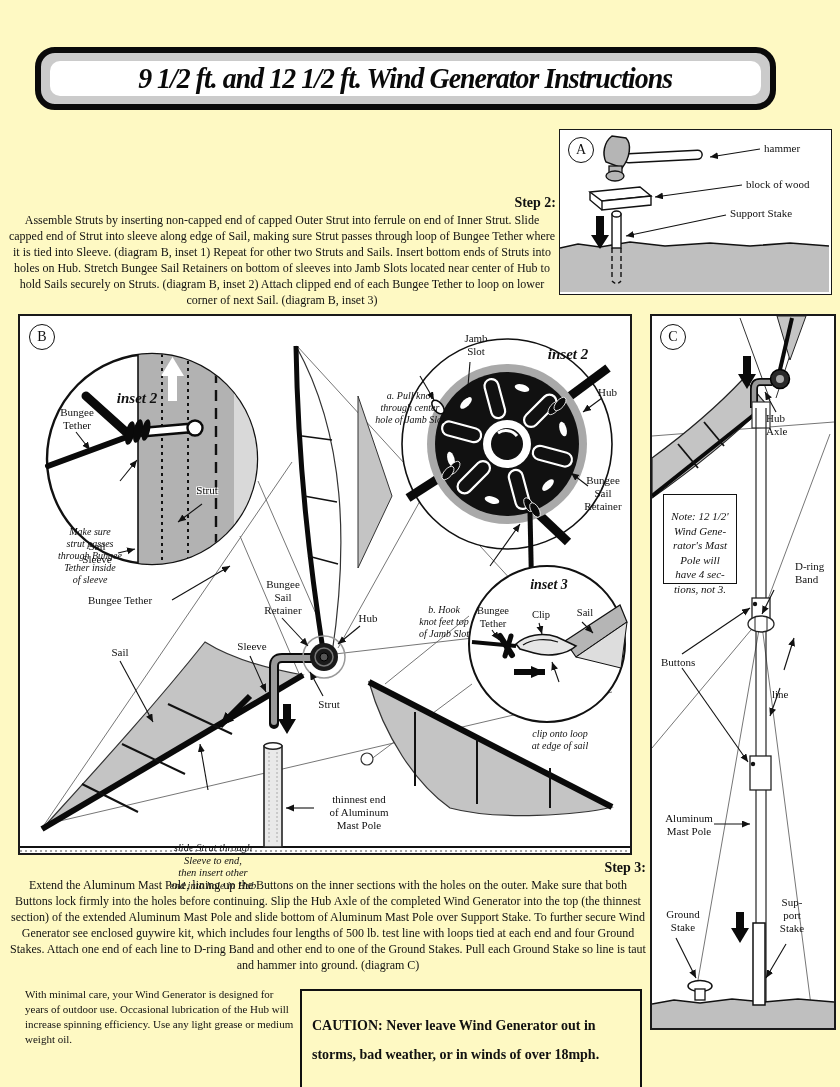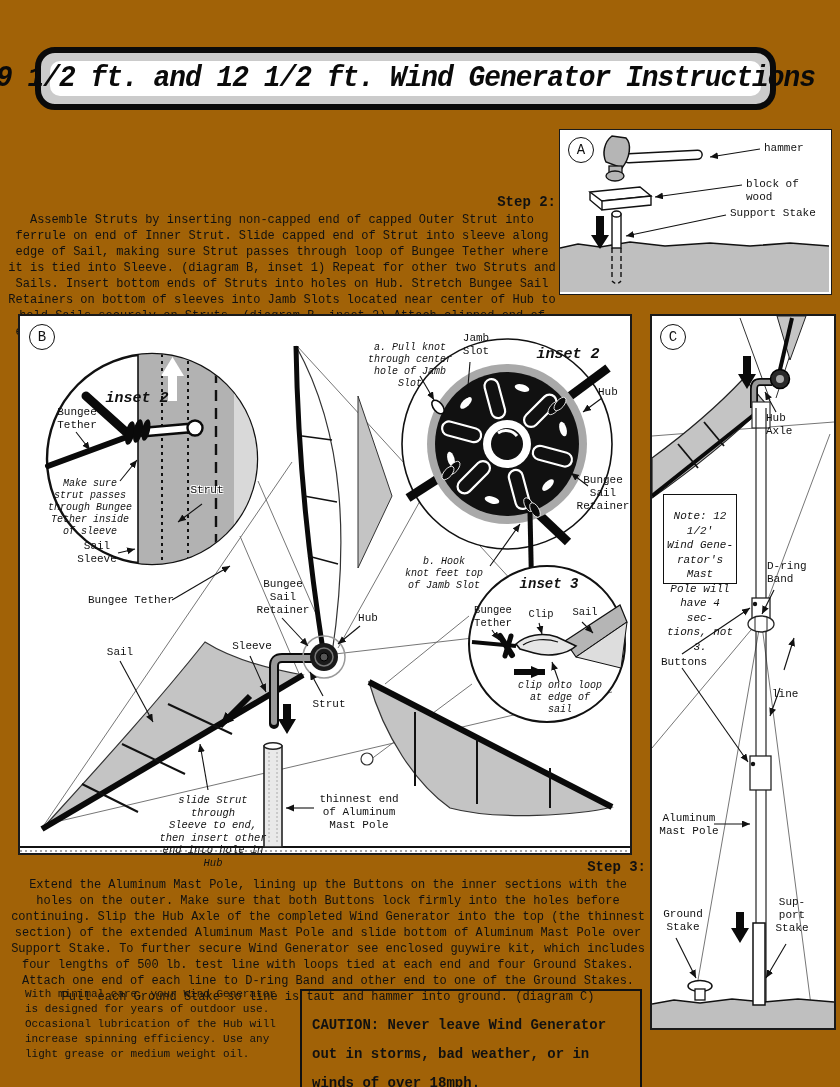--- a/index.html
+++ b/index.html
@@ -1,37 +1,37 @@
 <!DOCTYPE html>
 <html><head>
 <meta charset="utf-8">
 <style>
   html,body{margin:0;padding:0;background:#fff;}
-  #page{position:relative;width:840px;height:1087px;background:#a16207;overflow:hidden;
-        font-family:Liberation Mono, monospace;color:#111;}
+  #page{position:relative;width:840px;height:1087px;background:#fef9c3;overflow:hidden;
+        font-family:Liberation Serif, serif;color:#111;}
   .abs{position:absolute;}
   
   .banner-outer{left:35px;top:47px;width:741px;height:63px;background:#cbcbcb;
     border:6px solid #0a0a0a;border-radius:20px;box-sizing:border-box;}
   .banner-inner{position:absolute;left:9px;top:8px;right:9px;bottom:8px;background:#fff;
     border-radius:10px;display:flex;align-items:center;justify-content:center;}
   .banner-text{font-weight:bold;font-style:italic;font-size:29px;letter-spacing:-1px;
     transform:scaleX(.96);white-space:nowrap;color:#0a0a0a;}
   
   .step{font-size:12px;line-height:16px;text-align:center;color:#111;}
   .step h3{margin:0 0 1px 0;font-size:14px;line-height:17px;text-align:right;}
   
   .dbox{border:2px solid #1a1a1a;box-sizing:border-box;background:#fff;}
   .circ-letter{position:absolute;width:24px;height:24px;border:1.6px solid #111;border-radius:50%;
     display:flex;align-items:center;justify-content:center;font-size:14px;background:#fff;z-index:5;}
   
   .lbl{position:absolute;font-size:11px;line-height:13px;text-align:center;
     white-space:pre-line;color:#111;z-index:4;}
   .left{text-align:left;}
-  .note{font-size:10px;line-height:12px;font-style:italic;}
+  .note{font-size:10px;line-height:12px;font-style:italic;margin-top:48px;}
   .inset-title{font-weight:bold;font-style:italic;font-size:15px;}
   .halo{text-shadow:1px 1px 0 #fff,-1px -1px 0 #fff,1px -1px 0 #fff,-1px 1px 0 #fff;}
   .notebox{border:1.6px solid #111;background:#fff;font-style:italic;font-size:11px;
     line-height:14.5px;text-align:center;white-space:pre-line;padding:14px 2px;box-sizing:border-box;z-index:4;}
   svg{position:absolute;left:0;top:0;}
   
   .care{font-size:11px;line-height:15px;text-align:left;}
   .caution{border:2.4px solid #111;font-weight:bold;font-size:14px;line-height:29px;
     padding:20px 10px;box-sizing:border-box;}
 </style>
@@ -435,21 +435,21 @@
       </g>
     </svg>
     <div class="lbl left" style="left:114px;top:96px;width:45px;">Hub
 Axle</div>
     <div class="notebox abs" style="left:11px;top:178px;width:74px;height:90px;">Note: 12 1/2'
 Wind Gene-
 rator's Mast
 Pole will
 have 4 sec-
 tions, not 3.</div>
-    <div class="lbl left" style="left:115px;top:244px;width:46px;">D-ring
+    <div class="lbl left" style="left:115px;top:244px;width:46px;padding-left:28px;">D-ring
 Band</div>
     <div class="lbl left" style="left:9px;top:340px;width:52px;">Buttons</div>
     <div class="lbl left" style="left:120px;top:372px;width:32px;">line</div>
     <div class="lbl" style="left:6px;top:496px;width:62px;">Aluminum
 Mast Pole</div>
     <div class="lbl" style="left:5px;top:592px;width:52px;">Ground
 Stake</div>
     <div class="lbl" style="left:120px;top:580px;width:40px;">Sup-
 port
 Stake</div>

